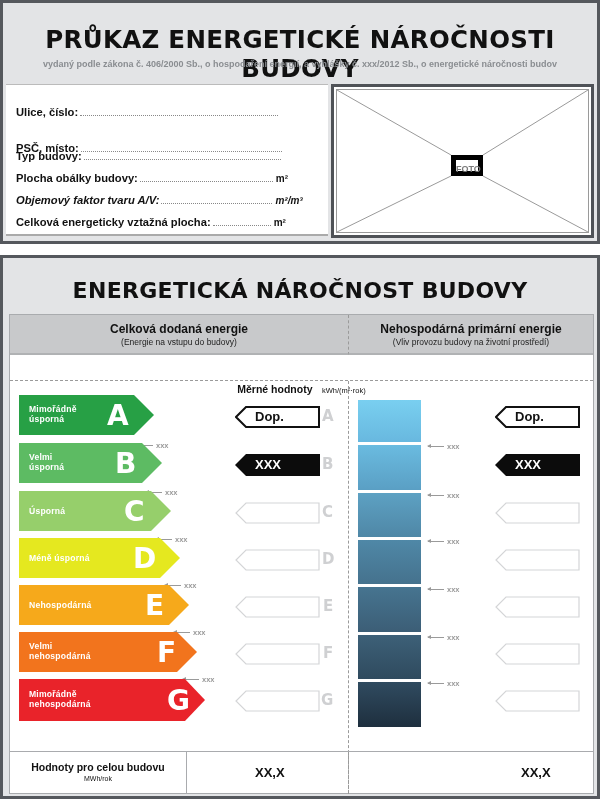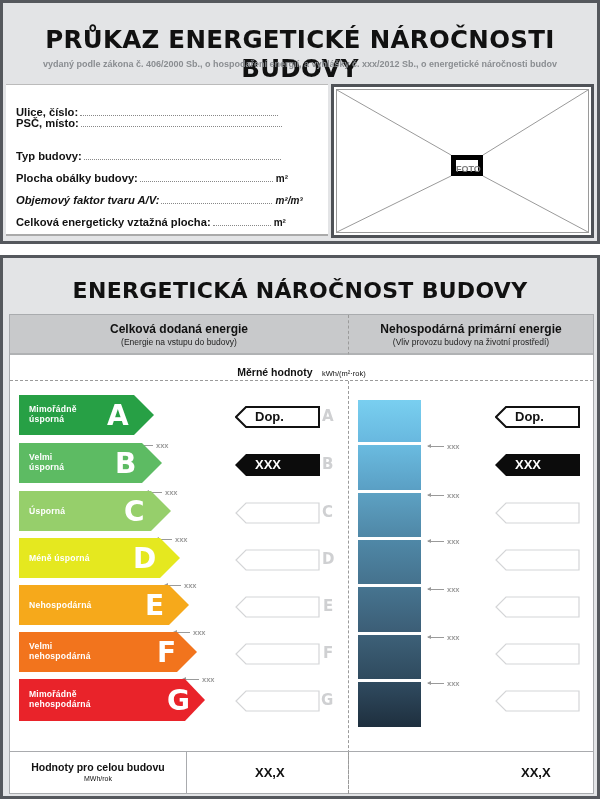--- a/index.html
+++ b/index.html
@@ -66,21 +66,21 @@
     position: absolute; top: 0; height: 40px; background: #c8c9cb;
     text-align: center; border-bottom: 2px solid #b0b2b4;
   }
   .col-header.left { left: 0; width: 338px; }
   .col-header.right { left: 338px; width: 245px; border-left: 1px dashed #9a9a9a; }
   .col-header .h1 { font-size: 12px; font-weight: bold; margin-top: 7px; color: #111; }
   .col-header .h2 { font-size: 8.5px; color: #222; margin-top: 1px; }
 
   .mh-row {
     position: absolute; left: 0; top: 40px; width: 583px; height: 26px;
-    border-bottom: 1px dashed #9a9a9a; text-align: center; padding-top: 7px;
+    border-bottom: 1px dashed #9a9a9a; text-align: center; padding-top: 24px;
   }
   .mh-row .mh-label { font-size: 10.5px; font-weight: bold; }
   .mh-row .mh-unit { font-size: 7.5px; margin-left: 5px; }
 
   .col-divider {
     position: absolute; left: 338px; top: 66px; height: 412px; border-left: 1px dashed #9a9a9a;
   }
 
   .class-bar { position: absolute; left: 9px; height: 40px; }
   .class-bar svg { position: absolute; left: 0; top: 0; }
@@ -133,21 +133,21 @@
 <div class="top-panel">
   <div class="top-title">PRŮKAZ ENERGETICKÉ NÁROČNOSTI BUDOVY</div>
   <div class="top-subtitle">vydaný podle zákona č. 406/2000 Sb., o hospodaření energií, a vyhlášky č. xxx/2012 Sb., o energetické náročnosti budov</div>
 </div>
 
 <div class="info-box">
   <div class="info-row" style="top:17px;">
     <span>Ulice, číslo:</span>
     <span class="dots" style="width:198px;"></span>
   </div>
-  <div class="info-row" style="top:28px;">
+  <div class="info-row" style="top:53px;">
     <span>PSČ, místo:</span>
     <span class="dots" style="width:201px;"></span>
   </div>
   <div class="info-row" style="top:61px;">
     <span>Typ budovy:</span>
     <span class="dots" style="width:197px;"></span>
   </div>
   <div class="info-row" style="top:83px;">
     <span>Plocha obálky budovy:</span>
     <span class="dots" style="width:133px;"></span>

